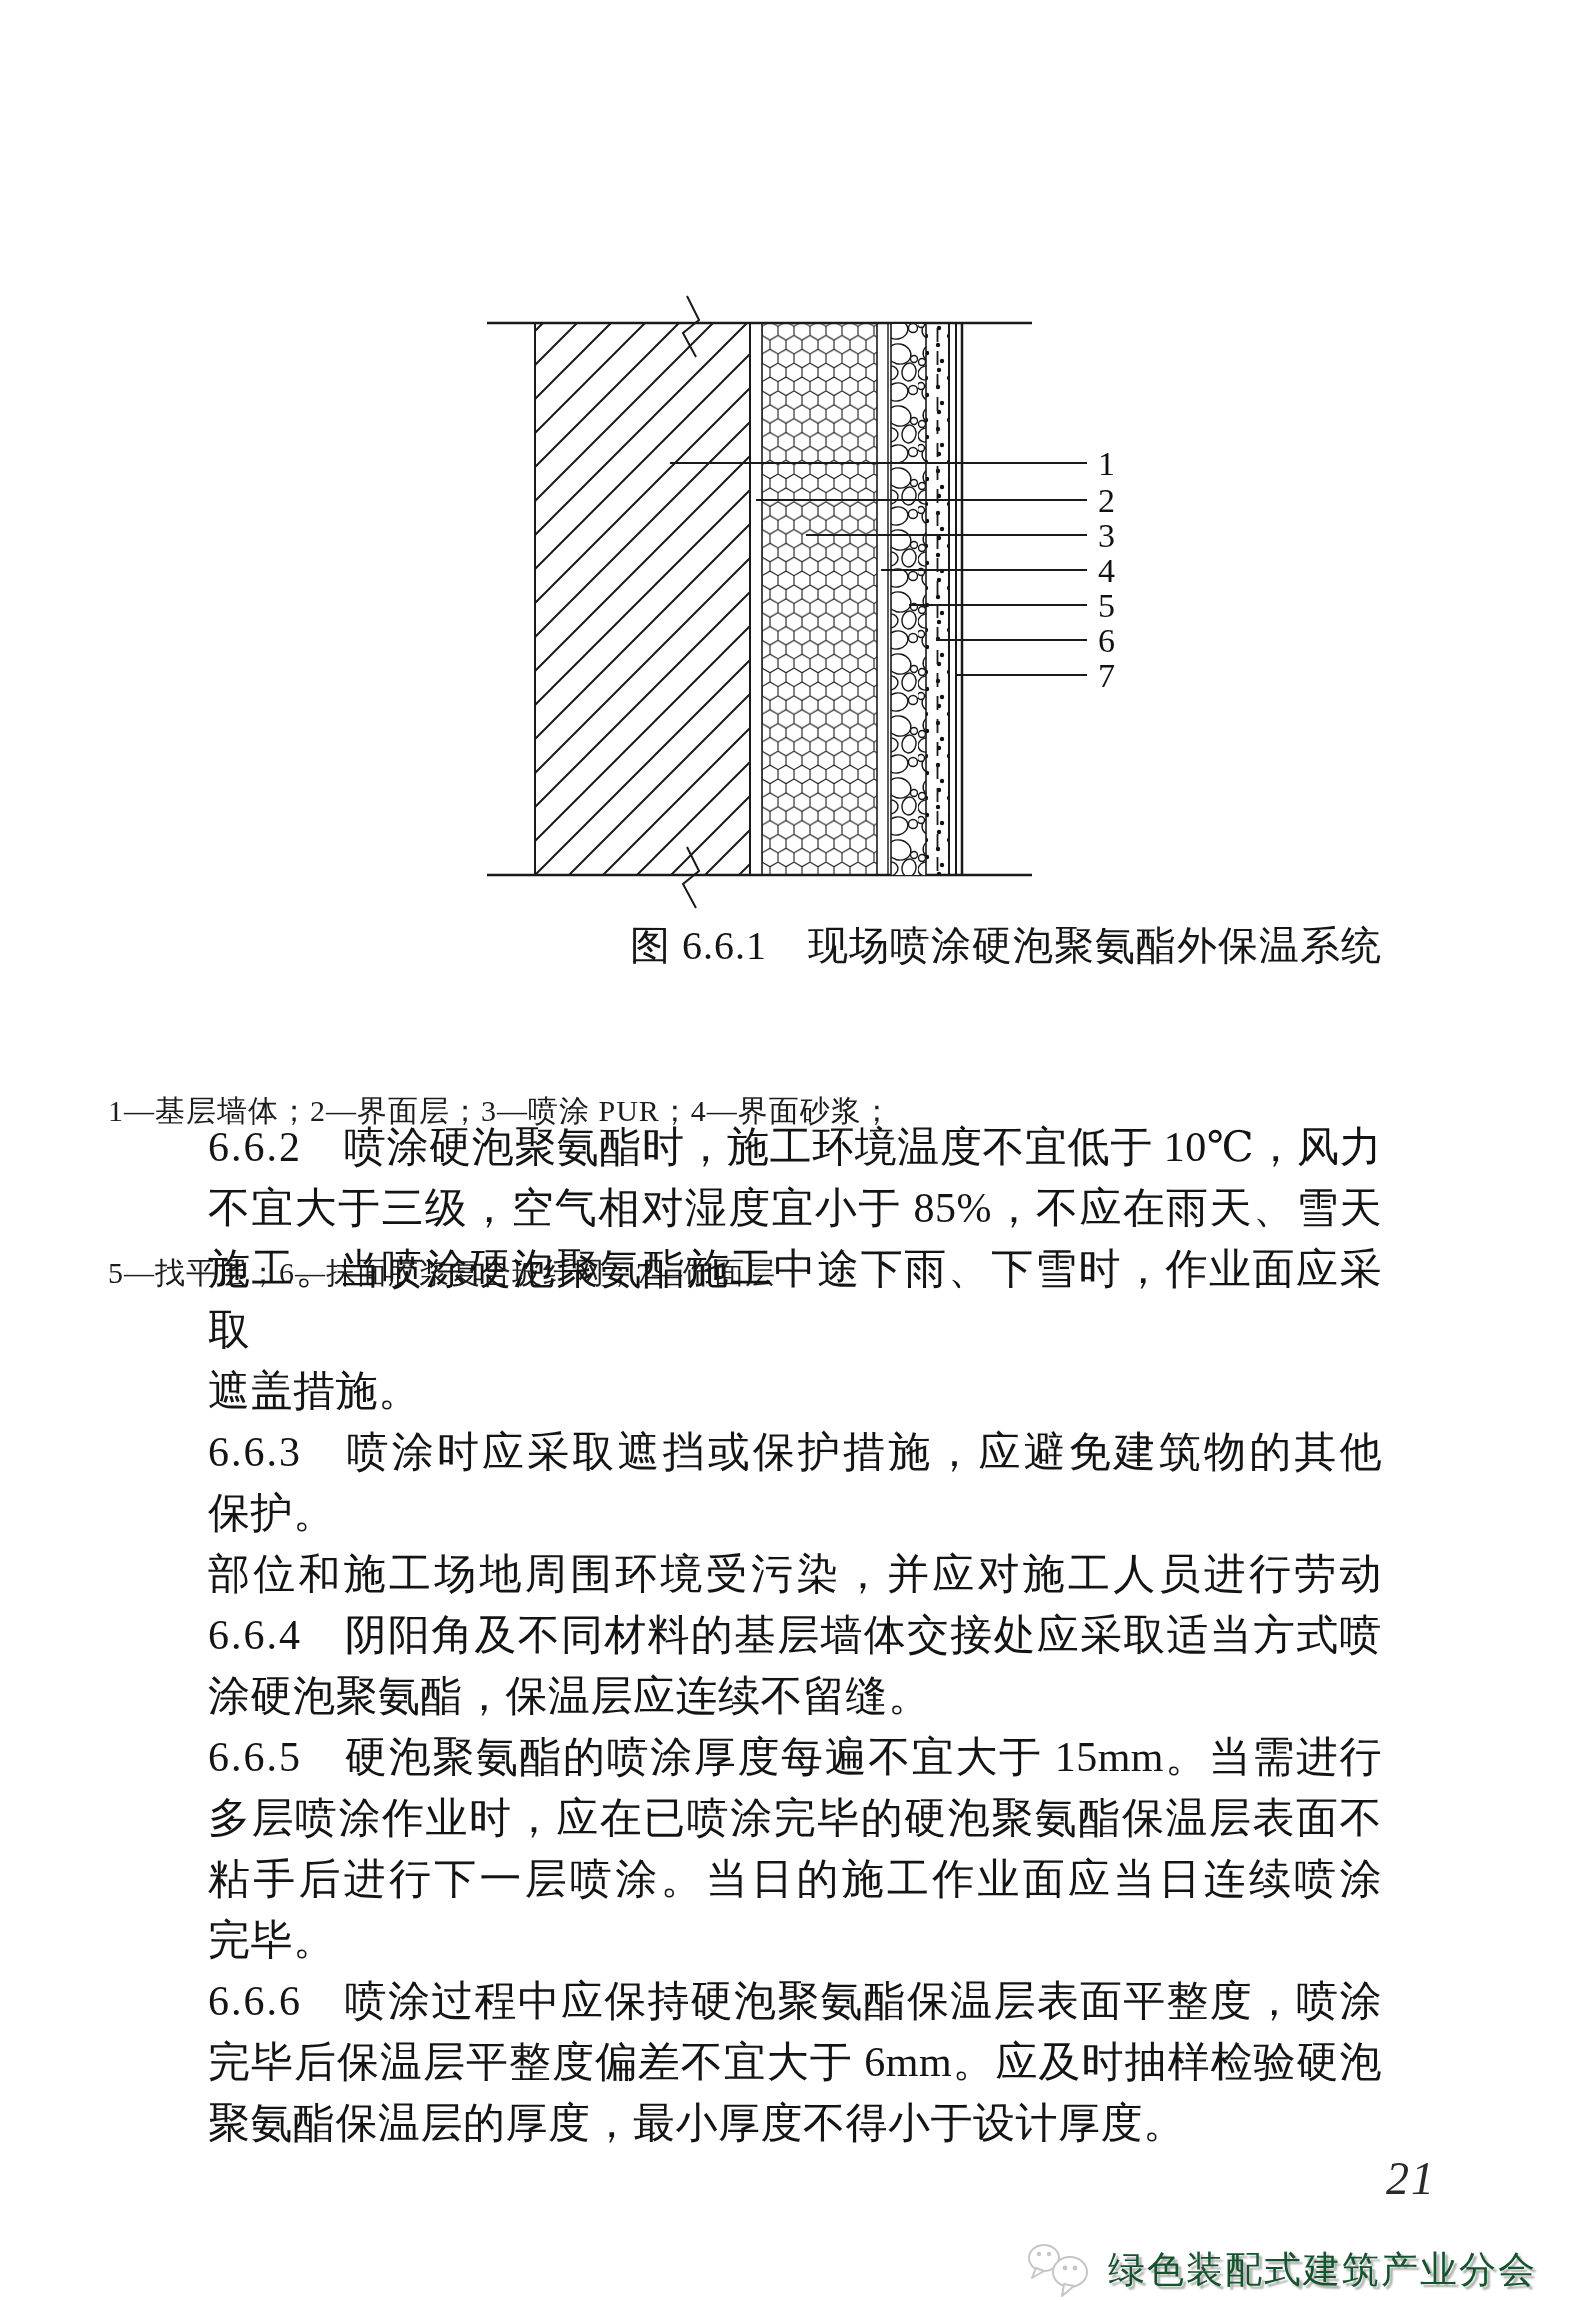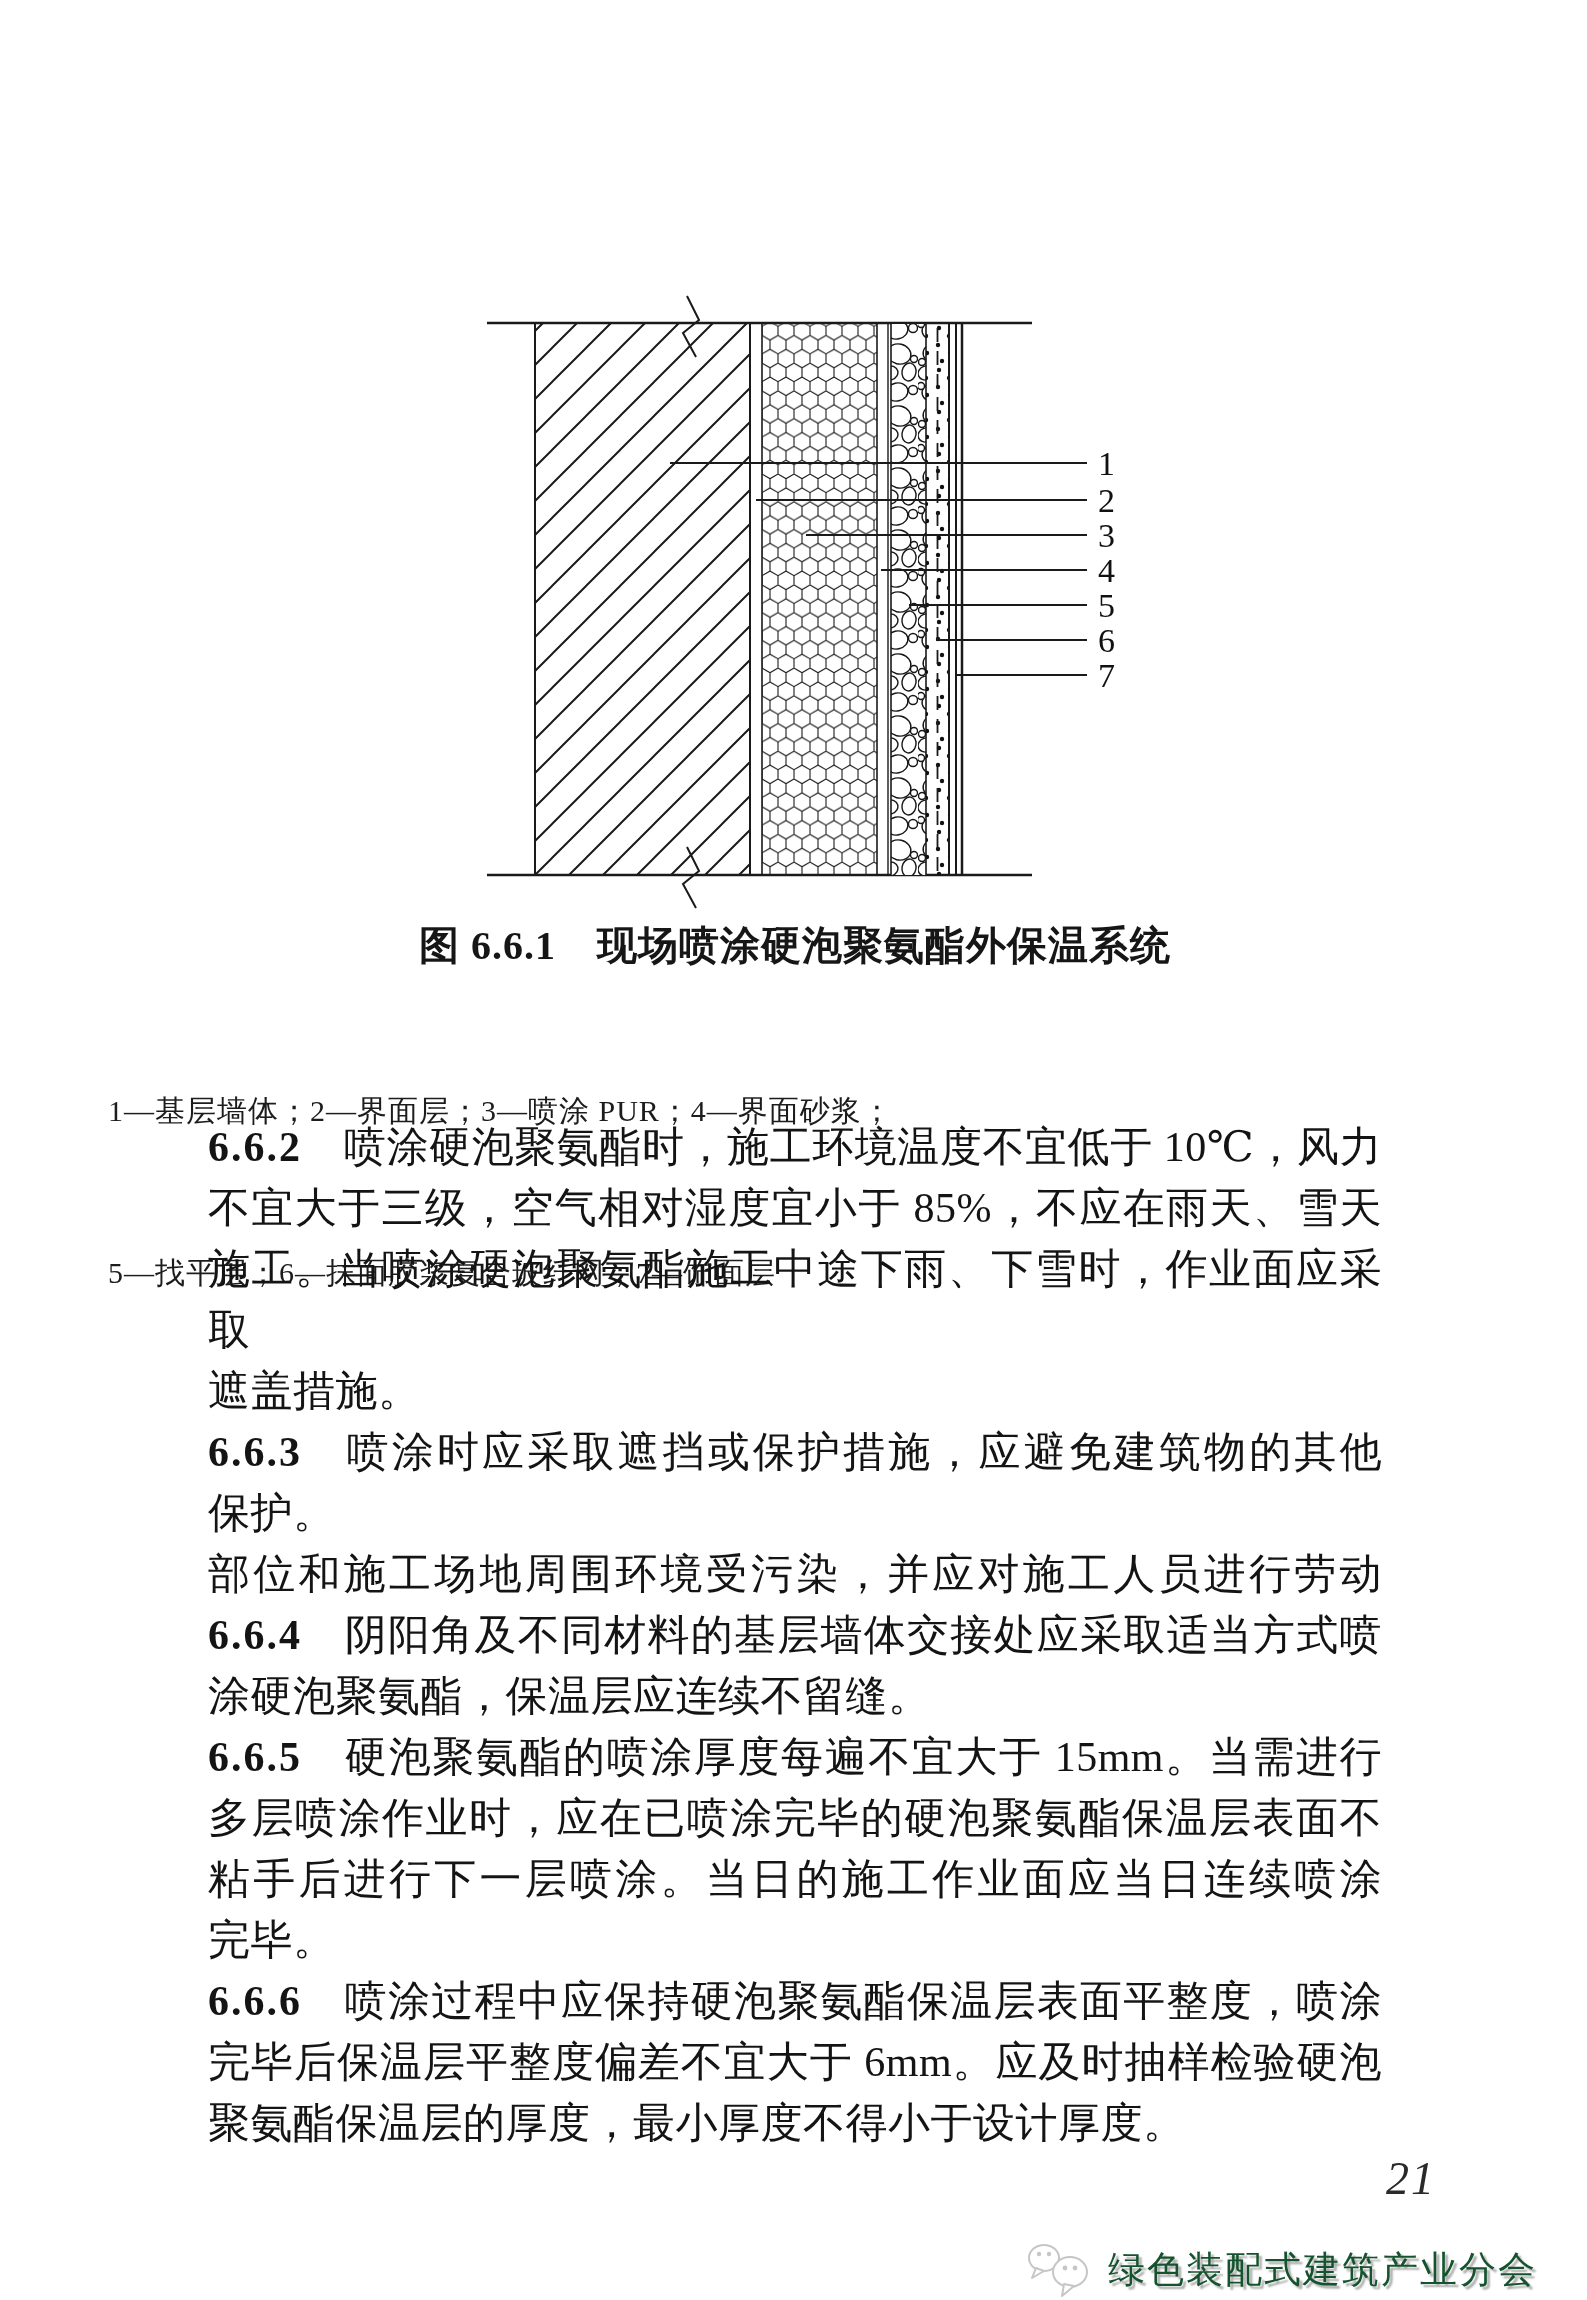--- a/index.html
+++ b/index.html
@@ -5,36 +5,36 @@
   html,body{margin:0;padding:0;background:#ffffff;}
   .page{
     position:relative;width:1587px;height:2300px;background:#ffffff;
     font-family:"Liberation Serif","DejaVu Serif",serif;color:#111;
     overflow:hidden;
   }
   
   .diagram{position:absolute;left:450px;top:280px;width:700px;height:650px;}
   .fig-caption{
     position:absolute;left:208px;top:922px;width:1174px;height:48px;
-    font-size:40px;line-height:48px;text-align:center;color:#161616;
-    letter-spacing:1px;white-space:pre;font-weight:bold;
+    font-size:40px;line-height:48px;text-align:right;color:#161616;
+    letter-spacing:1px;white-space:pre;
   }
   .fig-legend{
     position:absolute;left:108px;top:976px;width:1374px;
     font-size:30px;line-height:54px;text-align:left;color:#1c1c1c;
     letter-spacing:1px;white-space:pre;
   }
   
   .bodytext{
     position:absolute;left:208px;top:1117px;width:1174px;
     font-size:42px;line-height:61px;color:#141414;letter-spacing:0.5px;
   }
   .bline{text-align:justify;text-align-last:justify;}
   .bline.end{text-align:center;text-align-last:left;}
-  .secnum{font-weight:bold;padding-right:42px;letter-spacing:2px;}
+  .secnum{font-weight:normal;padding-right:42px;letter-spacing:2px;}
   
   .pageno{
     position:absolute;left:1386px;top:2140px;
     font-size:46px;font-style:italic;color:#2a2a2a;letter-spacing:2px;margin-top:12px;
   }
   .watermark{
     position:absolute;left:1022px;top:2238px;height:64px;
     display:flex;align-items:center;
   }
   .wm-text{

